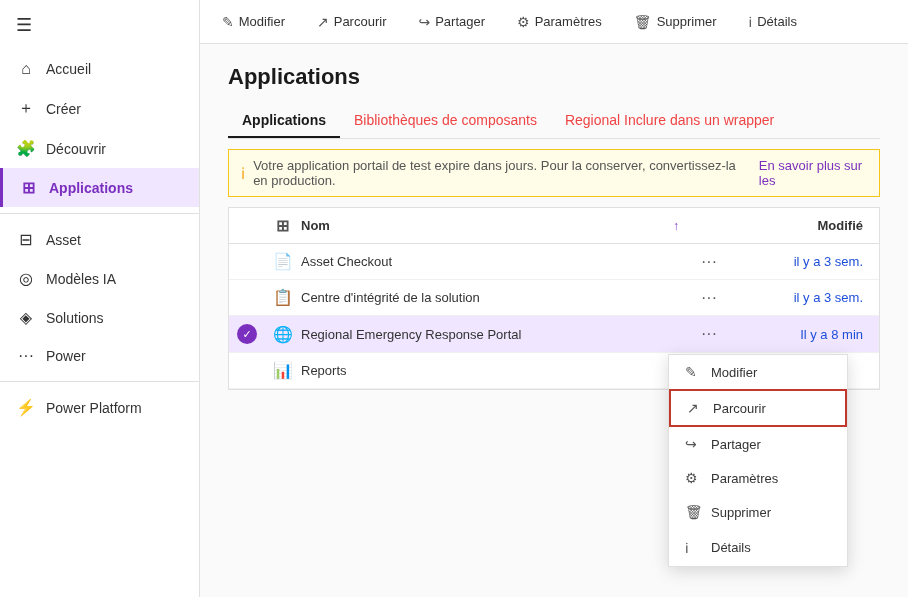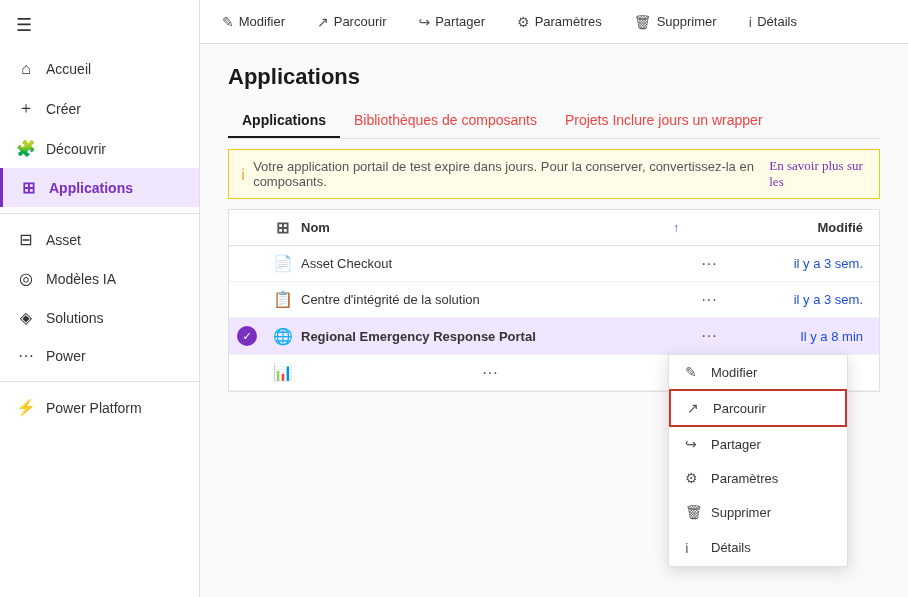--- a/index.html
+++ b/index.html
@@ -110,21 +110,21 @@
       padding: 8px 12px;
       font-size: 13px;
       color: #555;
       display: flex;
       align-items: center;
       gap: 8px;
       margin-top: 10px;
       margin-bottom: 10px;
     }
     .warning-banner .warn-icon { color: #f5a623; font-size: 16px; }
-    .warning-banner .learn-link { color: #7b2fbe; cursor: pointer; font-family: Liberation Serif, serif; }
+    .warning-banner .learn-link { color: #7b2fbe; cursor: pointer; }
 
     
     .table-wrap { background: #fff; border: 1px solid #e0e0e0; }
     .table-header {
       display: grid;
       grid-template-columns: 36px 36px 1fr 60px 140px;
       padding: 8px 0;
       border-bottom: 1px solid #e0e0e0;
       font-size: 13px;
       font-weight: 600;
@@ -142,21 +142,21 @@
       grid-template-columns: 36px 36px 1fr 60px 140px;
       padding: 8px 0;
       border-bottom: 1px solid #f0f0f0;
       align-items: center;
       font-size: 13px;
       color: #333;
     }
     .table-row.selected { background: #f0e6ff; }
     .table-row .row-icon { font-size: 16px; text-align: center; }
     .table-row .row-name { }
-    .table-row .row-name.bold { font-weight: 700; }
+    .table-row .row-name.bold { font-weight: 400; }
     .ellipsis-btn {
       cursor: pointer;
       color: #555;
       font-size: 16px;
       text-align: center;
     }
     .row-modified { color: #1d4ed8; text-align: right; padding-right: 16px; }
     .check-circle {
       width: 20px;
       height: 20px;
@@ -275,26 +275,26 @@
       <span>Détails</span>
     </div>
   </div>
 
   <div class="page-content">
     <h1 class="page-title">Applications</h1>
 
     <div class="tabs">
       <div class="tab active">Applications</div>
       <div class="tab">Bibliothèques de composants</div>
-      <div class="tab">Projets Inclure jours un wrapper</div>
+      <div class="tab">Regional Inclure dans un wrapper</div>
     </div>
 
     <div class="warning-banner">
       <span class="warn-icon">ℹ</span>
-      <span>Votre application portail de test expire dans  jours. Pour la conserver, convertissez-la en composants.</span>
+      <span>Votre application portail de test expire dans  jours. Pour la conserver, convertissez-la en production.</span>
       <span class="learn-link">En savoir plus sur les</span>
     </div>
 
     <div class="table-wrap">
 
       <div class="table-header">
         <div></div>
         <div style="color:#555;font-size:16px;text-align:center;">⊞</div>
         <div class="col-name">
           <span>Nom</span>
@@ -326,20 +326,21 @@
         </div>
         <div class="row-icon app-icon-purple">🌐</div>
         <div class="row-name bold">Regional Emergency Response Portal</div>
         <div class="ellipsis-btn">···</div>
         <div class="row-modified">Il y a 8 min</div>
       </div>
 
       <div class="table-row">
         <div></div>
         <div class="row-icon app-icon-green">📊</div>
+        <div class="row-name">Reports</div>
         <div class="ellipsis-btn">···</div>
         <div class="row-modified"></div>
       </div>
     </div>
 
     <div class="context-menu">
       <div class="context-menu-item">
         <span class="cm-icon">✎</span>
         <span>Modifier</span>
       </div>

